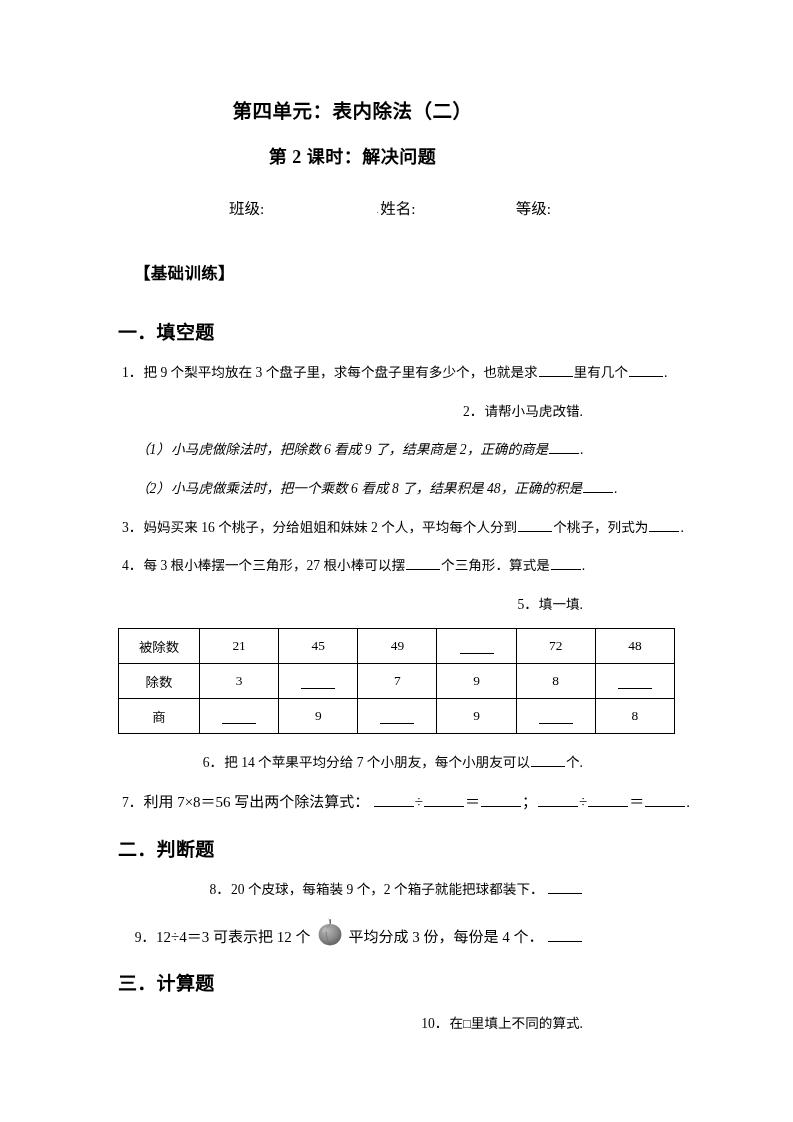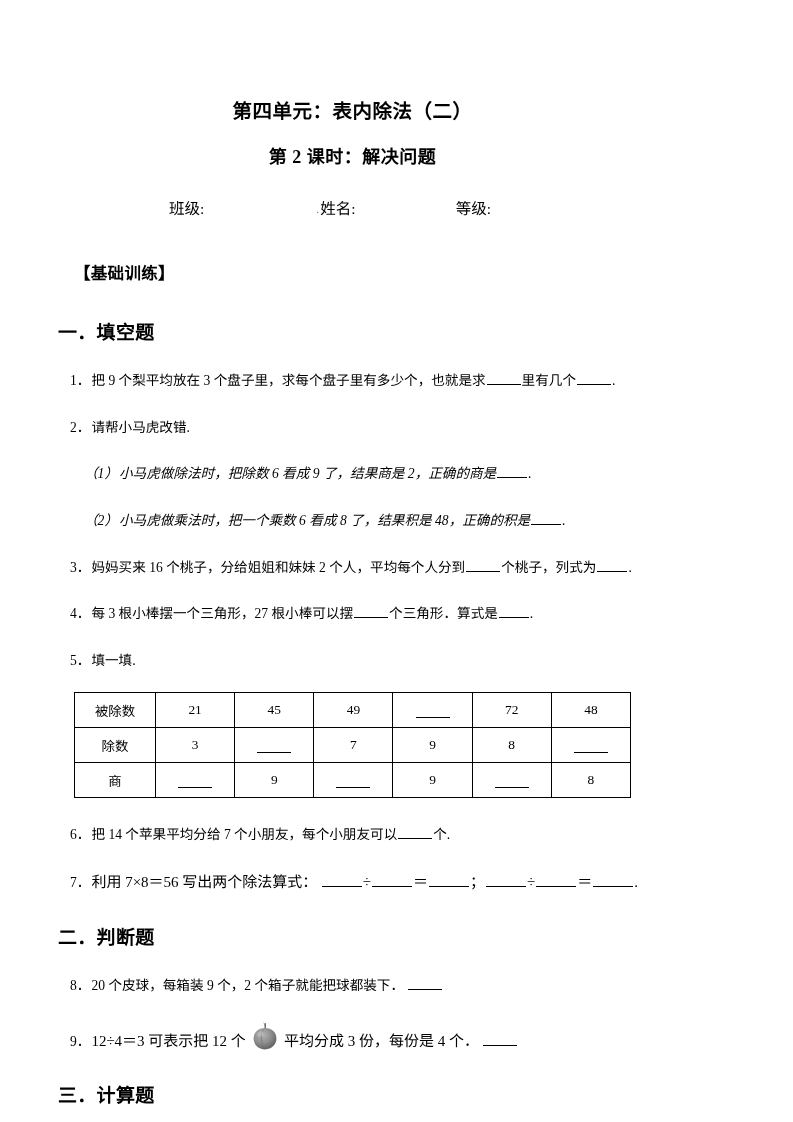--- a/index.html
+++ b/index.html
@@ -17,21 +17,21 @@
     overflow: hidden;
   }
 
   .page {
     position: absolute;
     left: 0;
     top: 0;
     width: 705px;
     height: 1122px;
     box-sizing: border-box;
-    padding: 0 58px;
+    padding: 0 118px;
   }
 
   
   .doc-title {
     text-align: center;
     font-weight: bold;
     font-size: 19.5px;
     letter-spacing: 0.5px;
     margin: 0;
     padding-top: 100px;
@@ -80,24 +80,25 @@
     font-weight: bold;
     font-size: 19px;
     margin: 0;
     padding-top: 17px;
     letter-spacing: 0.3px;
   }
 
   
   .q {
     font-size: 13.6px;
-    margin: 12px;
+    margin: 4px;
     padding-top: 15px;
     line-height: 1.45;
     white-space: nowrap;
+    text-align: right;
   }
   .q.indent { padding-left: 14px; font-style: italic; }
   .q-num { margin-right: 1px; }
 
   .blank {
     display: inline-block;
     border-bottom: 1.1px solid #000;
     height: 0.92em;
     vertical-align: baseline;
     margin: 0 1px;
@@ -105,21 +106,20 @@
   .b-md { width: 30px; }
   .b-lg { width: 34px; }
   .b-xl { width: 40px; }
 
   
   .tbl-wrap { padding-top: 9px; }
   table.fill-table {
     border-collapse: collapse;
     width: 557px;
     table-layout: fixed;
-    margin-left: 16px;
   }
   table.fill-table td {
     border: 1.1px solid #000000;
     height: 34px;
     text-align: center;
     vertical-align: middle;
     font-size: 13.4px;
     padding: 0;
   }
   table.fill-table td.label-cell { width: 80px; }

